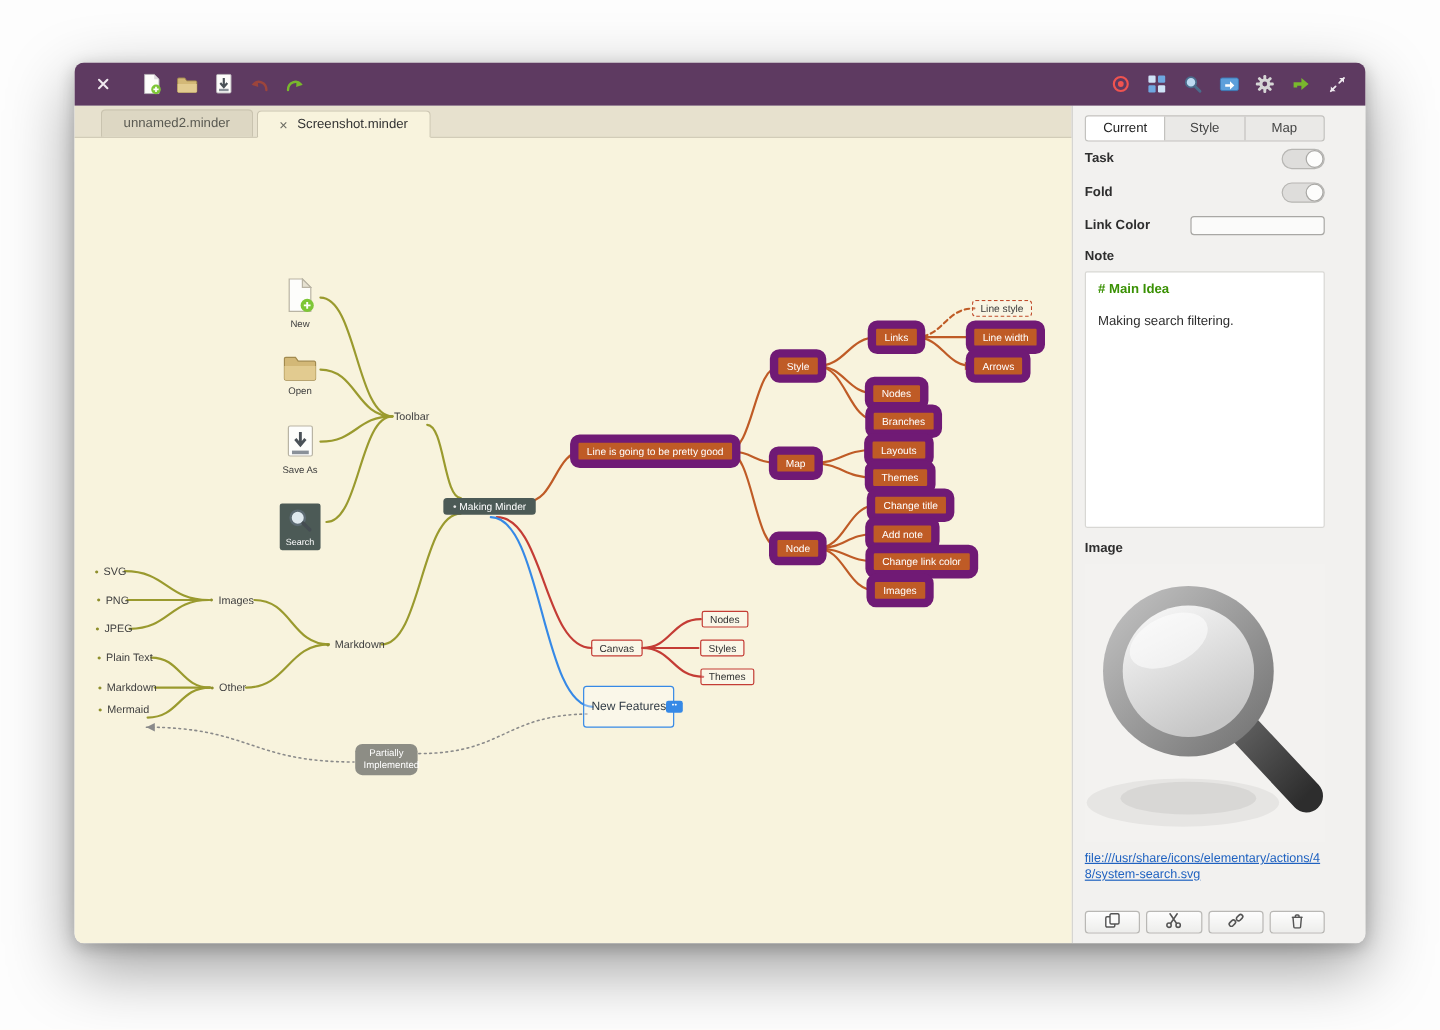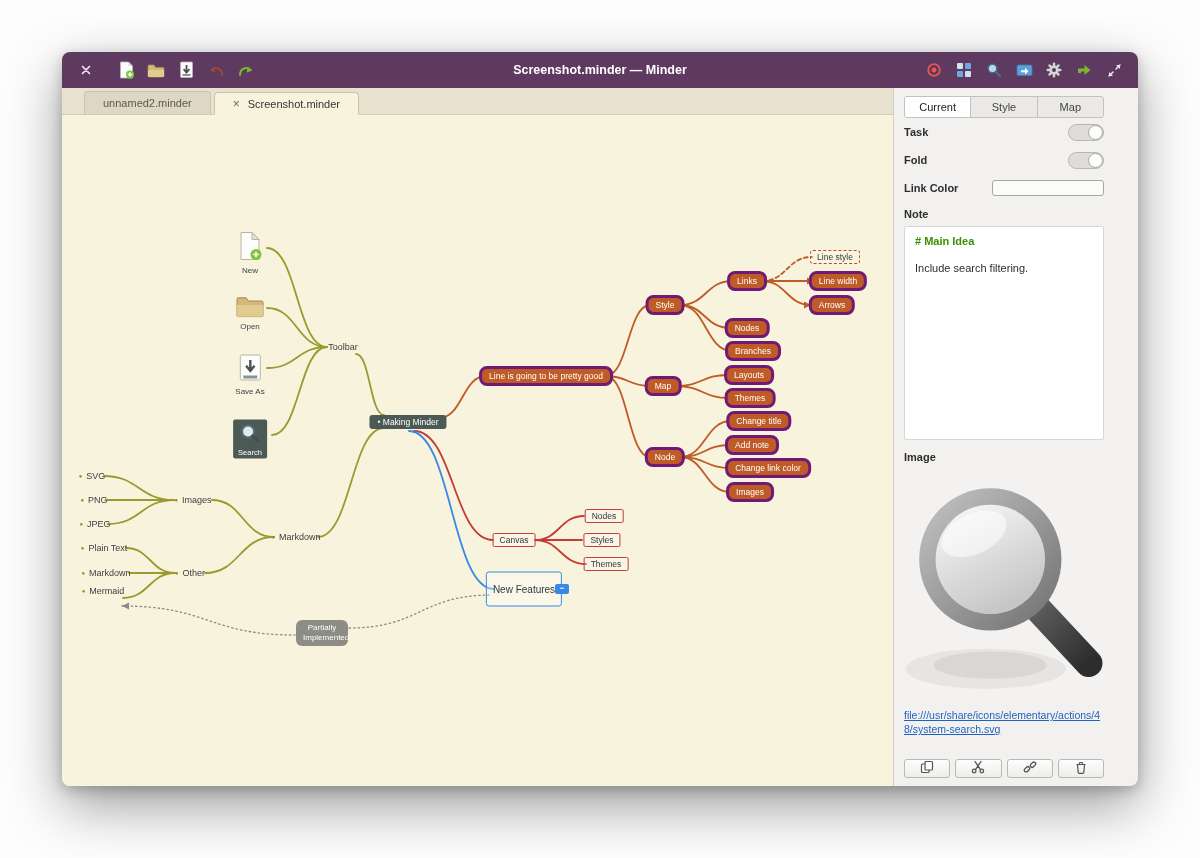--- a/index.html
+++ b/index.html
@@ -37,21 +37,21 @@
                 border-bottom:1px solid #f8f3dd; }
   .tab-close { color:#6b6b63; font-size:12px; line-height:1; cursor:pointer; }
 
   .canvas { flex:1; position:relative; background:#f8f3dd; overflow:hidden; }
   .edges { position:absolute; left:0; top:0; width:831px; height:672px; }
 
   
   .mm-node { position:absolute; transform:translate(-50%,-50%); white-space:nowrap;
              z-index:2; cursor:pointer; }
   .mm-orange { background:#bf5b26; color:#fff; font-size:8.5px; padding:2px 7px;
-               border-radius:8px; border:3px solid #701a75; }
+               border-radius:8px; border:7px solid #701a75; }
   .mm-orange-dashed { border:1.2px dashed #bf4a2a; color:#3a3a3a; font-size:8.5px;
                padding:1px 6px; border-radius:3px; background:rgba(255,255,255,.2); }
   .mm-red-outline { border:1.5px solid #c43c35; color:#333; font-size:8.5px;
                padding:1px 6px; border-radius:2px; background:rgba(255,255,255,.3); }
   .mm-blue-outline { border:1.5px solid #3689e6; color:#2f3a44; font-size:10px;
                padding:11px 6px; border-radius:3px; background:rgba(255,255,255,.35); }
   .mm-dark { background:#4c5a56; color:#fff; font-size:8.5px; padding:2px 8px;
                border-radius:3px; }
   .mm-dark .mm-label::before { content:"• "; color:#e8e8e8; }
   .mm-gray { background:#8d8d85; color:#fff; font-size:8px; padding:3px 7px;
@@ -163,21 +163,20 @@
         <button class="tb-btn">
           <span>
               <svg width="18" height="14" viewBox="0 0 18 14">
                 <path d="M3 12 C3 5 10.5 3.5 13.5 7" stroke="#79b82d" stroke-width="2" fill="none" stroke-linecap="round"></path>
                 <path d="M10.2 4.2 L15.4 7.6 L9.8 9.6 z" fill="#79b82d"></path>
               </svg>
             </span>
         </button>
       </div>
 
-      <div class="tb-title">Screenshot.minder — Minder</div>
       <div class="tb-spacer"></div>
 
       <div class="tb-group right">
         <button class="tb-btn">
           <span>
               <svg width="16" height="16" viewBox="0 0 16 16">
                 <circle cx="8" cy="8" r="5.8" fill="none" stroke="#ef5350" stroke-width="1.8"></circle>
                 <circle cx="8" cy="8" r="2.4" fill="#ef5350"></circle>
               </svg>
             </span>
@@ -387,21 +386,21 @@
         <div class="side-row">
           <span class="side-label">Link Color</span>
           <button class="swatch"><span class="swatch-fill" style="background: rgb(246, 197, 68);"></span></button>
         </div>
 
         <div class="note-label-row">
           <span class="side-label">Note</span>
         </div>
         <div class="note-area">
           <div class="note-heading"># Main Idea</div>
-          <div class="note-body">Include search filtering.</div>
+          <div class="note-body">Making search filtering.</div>
         </div>
 
         <div class="image-label-row">
           <span class="side-label">Image</span>
         </div>
         <div class="image-area">
           <span>
             <svg width="210" height="228" viewBox="0 0 230 250">
               <defs>
                 <linearGradient id="glassGrad" x1="0" y1="0" x2="0.5" y2="1">

